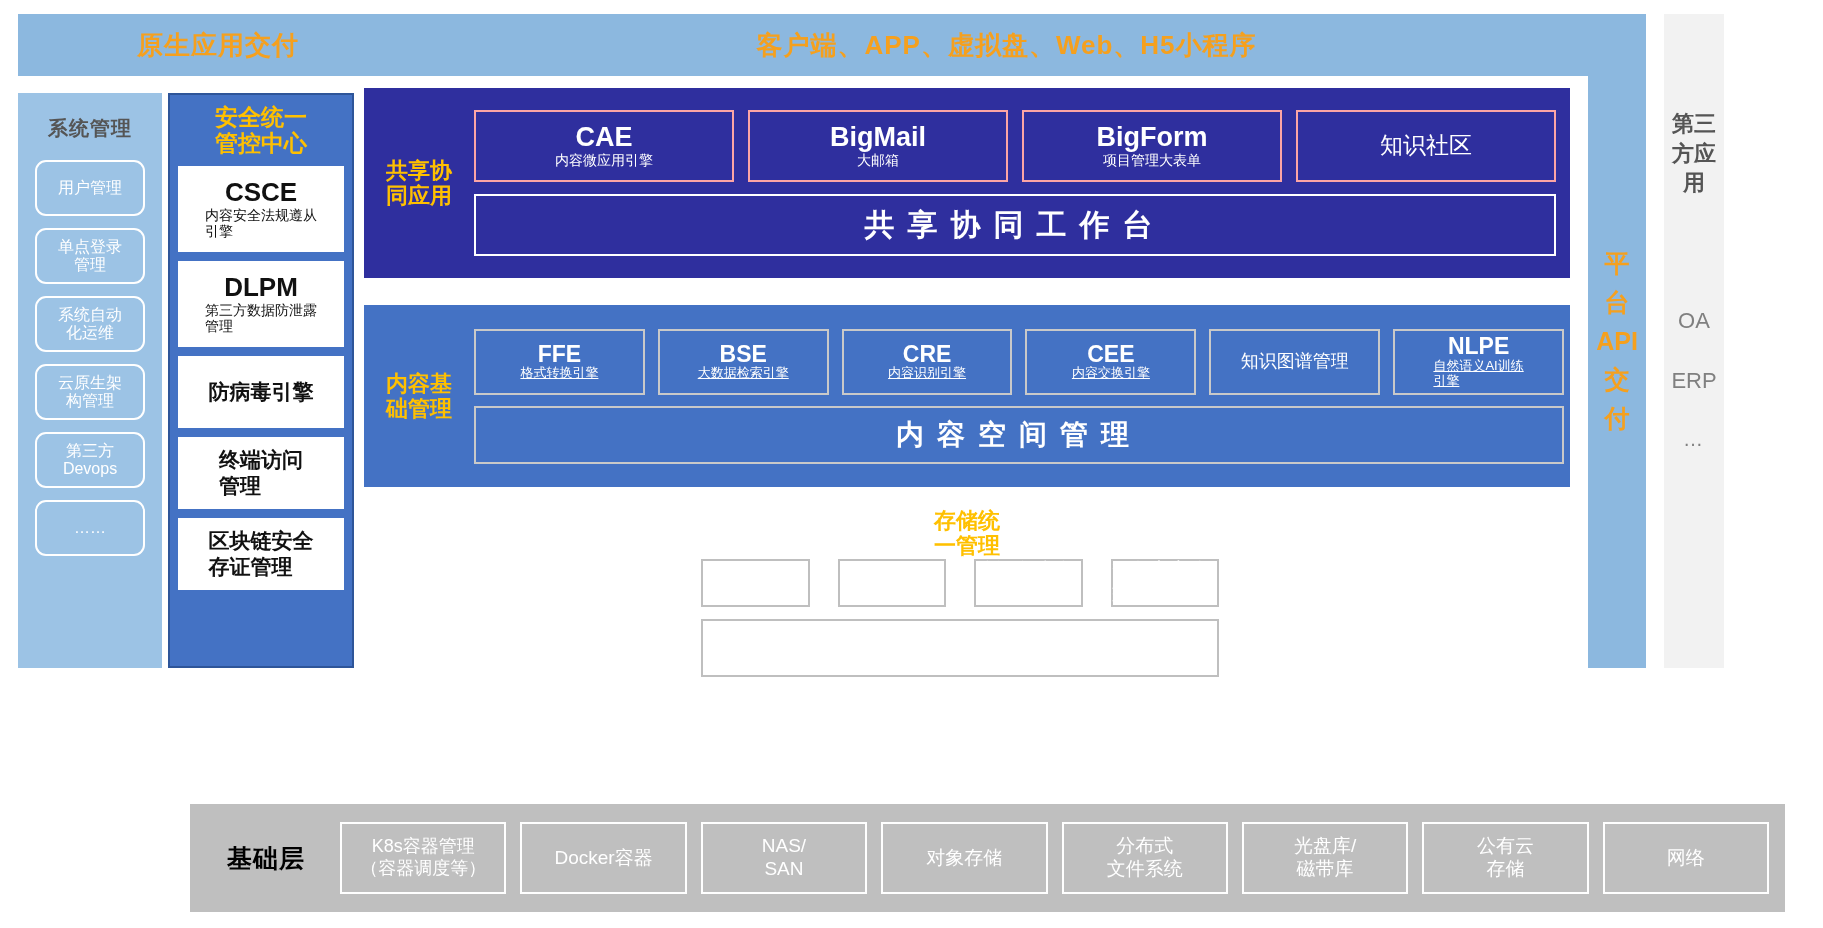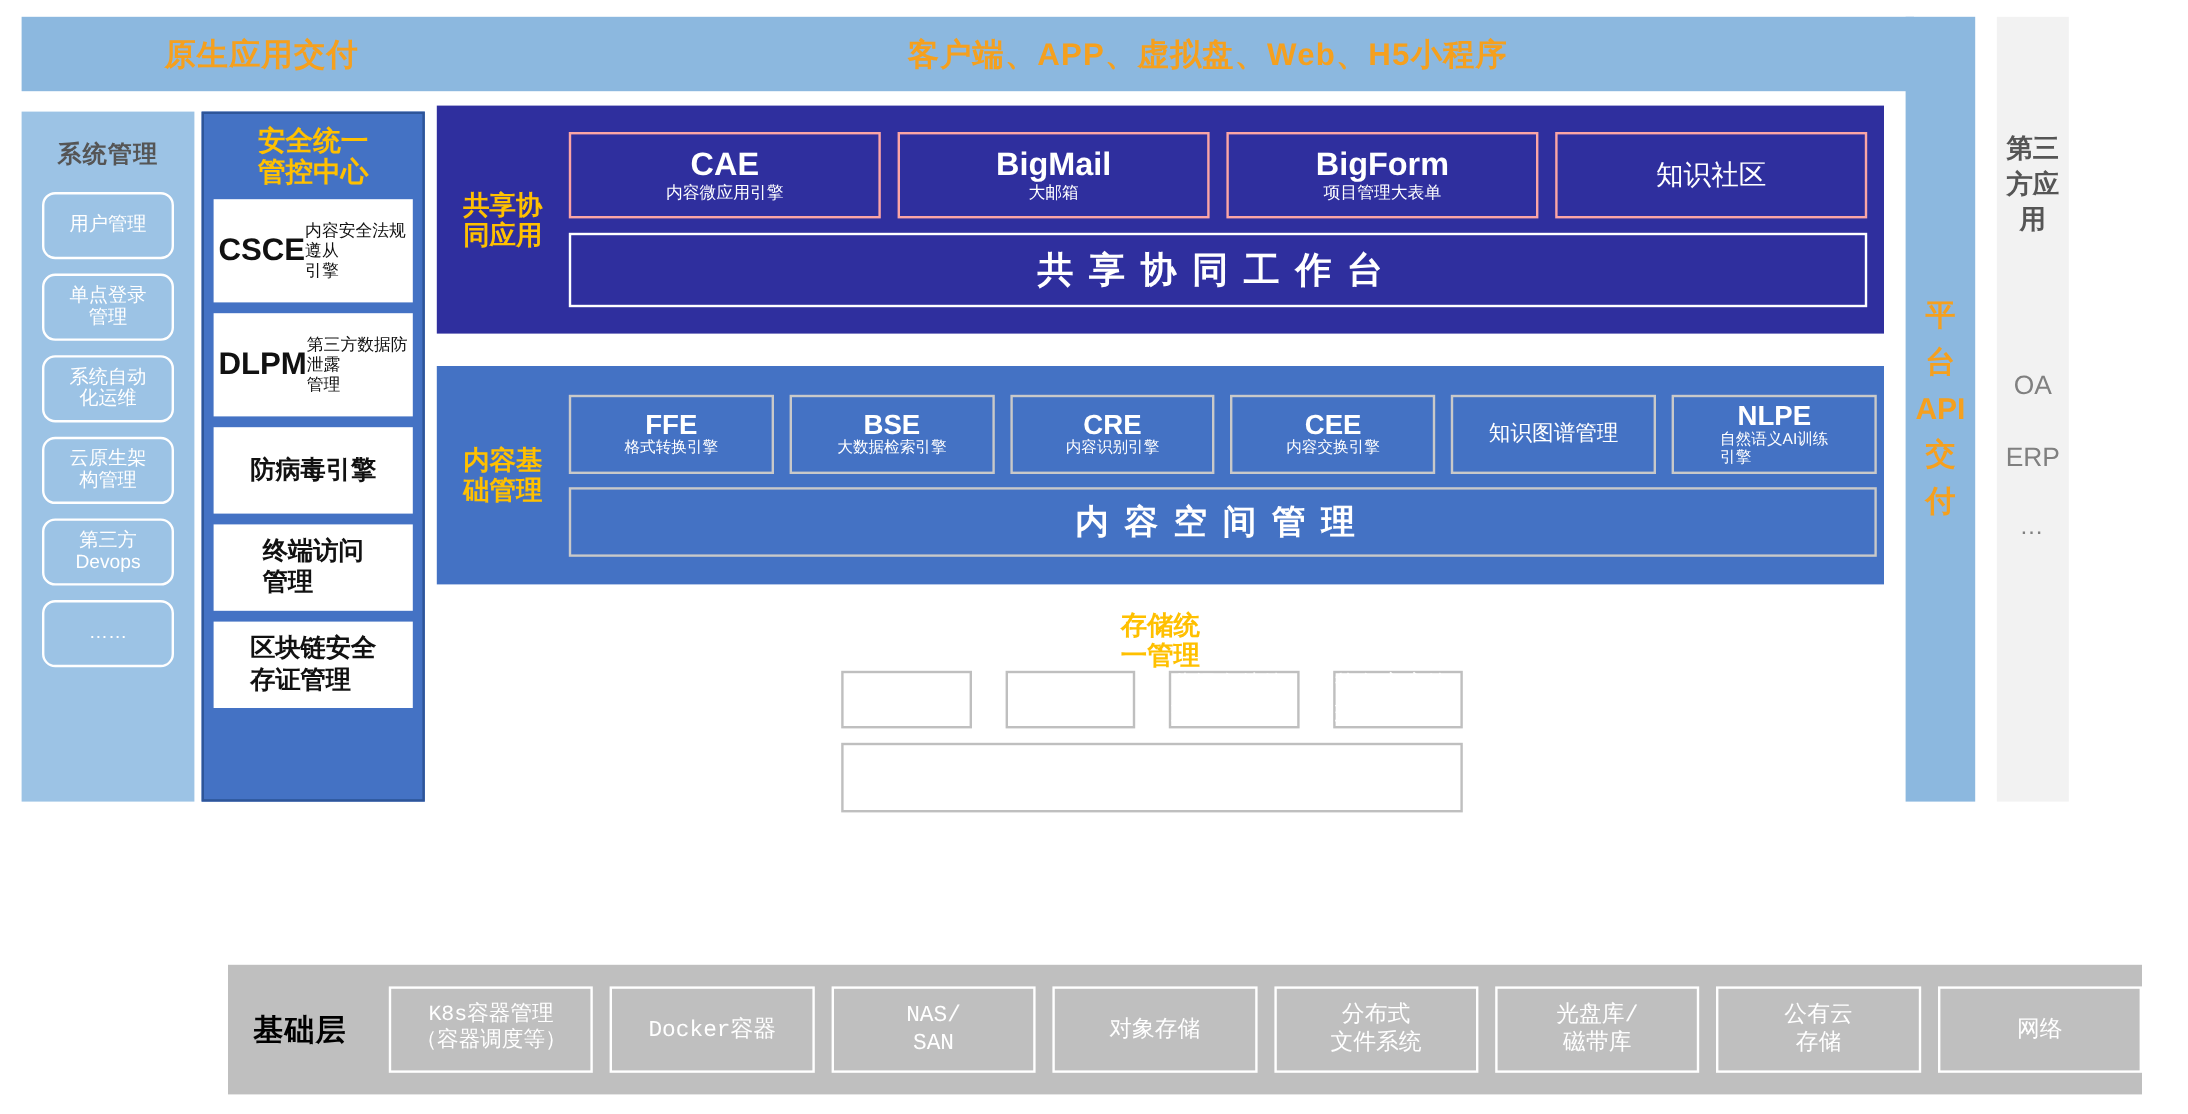--- a/index.html
+++ b/index.html
@@ -54,21 +54,21 @@
     padding: 8px 8px 8px 8px;
     align-items: center;
   }
   #sec-col .title {
     color: #FFC000; font-weight: bold; font-size: 23px;
     line-height: 1.12; text-align: center; margin: 2px 0 9px 0;
   }
   #sec-col .card {
     width: 166px; background: #ffffff; margin-bottom: 9px;
     color: #111111; padding: 6px 4px;
-    display: flex; align-items: center; justify-content: center;
+    display: flex; flex-direction: column; align-items: center; justify-content: center;
   }
   #sec-col .card .big { font-size: 26px; font-weight: bold; line-height: 1.1; }
   #sec-col .card .sub { font-size: 14px; line-height: 1.15; }
   #sec-col .card .mid { font-size: 21px; font-weight: bold; line-height: 1.2; }
   .h-csce { height: 86px; }
   .h-dlpm { height: 86px; }
   .h-av   { height: 72px; }
   .h-term { height: 72px; }
   .h-bc   { height: 72px; }
 
@@ -107,21 +107,21 @@
     width: 110px; color: #FFC000; font-weight: bold; font-size: 22px;
     line-height: 1.15; text-align: center; flex-shrink: 0;
   }
   #content-sec .body { flex: 1; padding-right: 6px; }
   #content-sec .row-top { display: flex; gap: 13px; margin-bottom: 11px; }
   #content-sec .app {
     flex: 1; height: 66px; border: 2px solid #C9C9C9; color: #ffffff;
     display: flex; flex-direction: column; align-items: center; justify-content: center;
   }
   #content-sec .app .big { font-size: 23px; font-weight: bold; line-height: 1.05; }
-  #content-sec .app .sub { font-size: 13px; line-height: 1.15; }
+  #content-sec .app .sub { font-size: 13px; line-height: 1.15; text-decoration: underline; }
   #content-sec .app .solo { font-size: 18px; line-height: 1.1; }
   #content-sec .bench {
     height: 58px; border: 2px solid #C9C9C9; color: #ffffff;
     font-size: 28px; font-weight: bold; letter-spacing: 13px;
     display: flex; align-items: center; justify-content: center;
   }
 
   
   #storage-sec {
     left: 364px; top: 508px; width: 1206px; height: 160px;
@@ -174,23 +174,22 @@
     color: #808080; font-size: 22px; text-align: center;
   }
   #third-col .i1 { margin-top: 110px; }
   #third-col .i2 { margin-top: 34px; }
   #third-col .i3 { margin-top: 34px; font-size: 20px; letter-spacing: 2px; }
 
   
   #infra {
     left: 190px; top: 804px; width: 1595px; height: 108px;
     background: #BFBFBF;
-    display: flex; align-items: center; padding: 0 0;
+    display: flex; align-items: center; padding: 0 16px;
     gap: 14px;
-    font-family: Liberation Mono, monospace;
   }
   #infra .title {
     color: #000000; font-weight: bold; font-size: 25px;
     width: 120px; text-align: center; flex-shrink: 0; letter-spacing: 1px;
   }
   #infra .node {
     flex: 1; height: 72px; border: 2px solid #ffffff; color: #ffffff;
     font-size: 19px; line-height: 1.2;
     display: flex; align-items: center; justify-content: center; text-align: center;
   }

